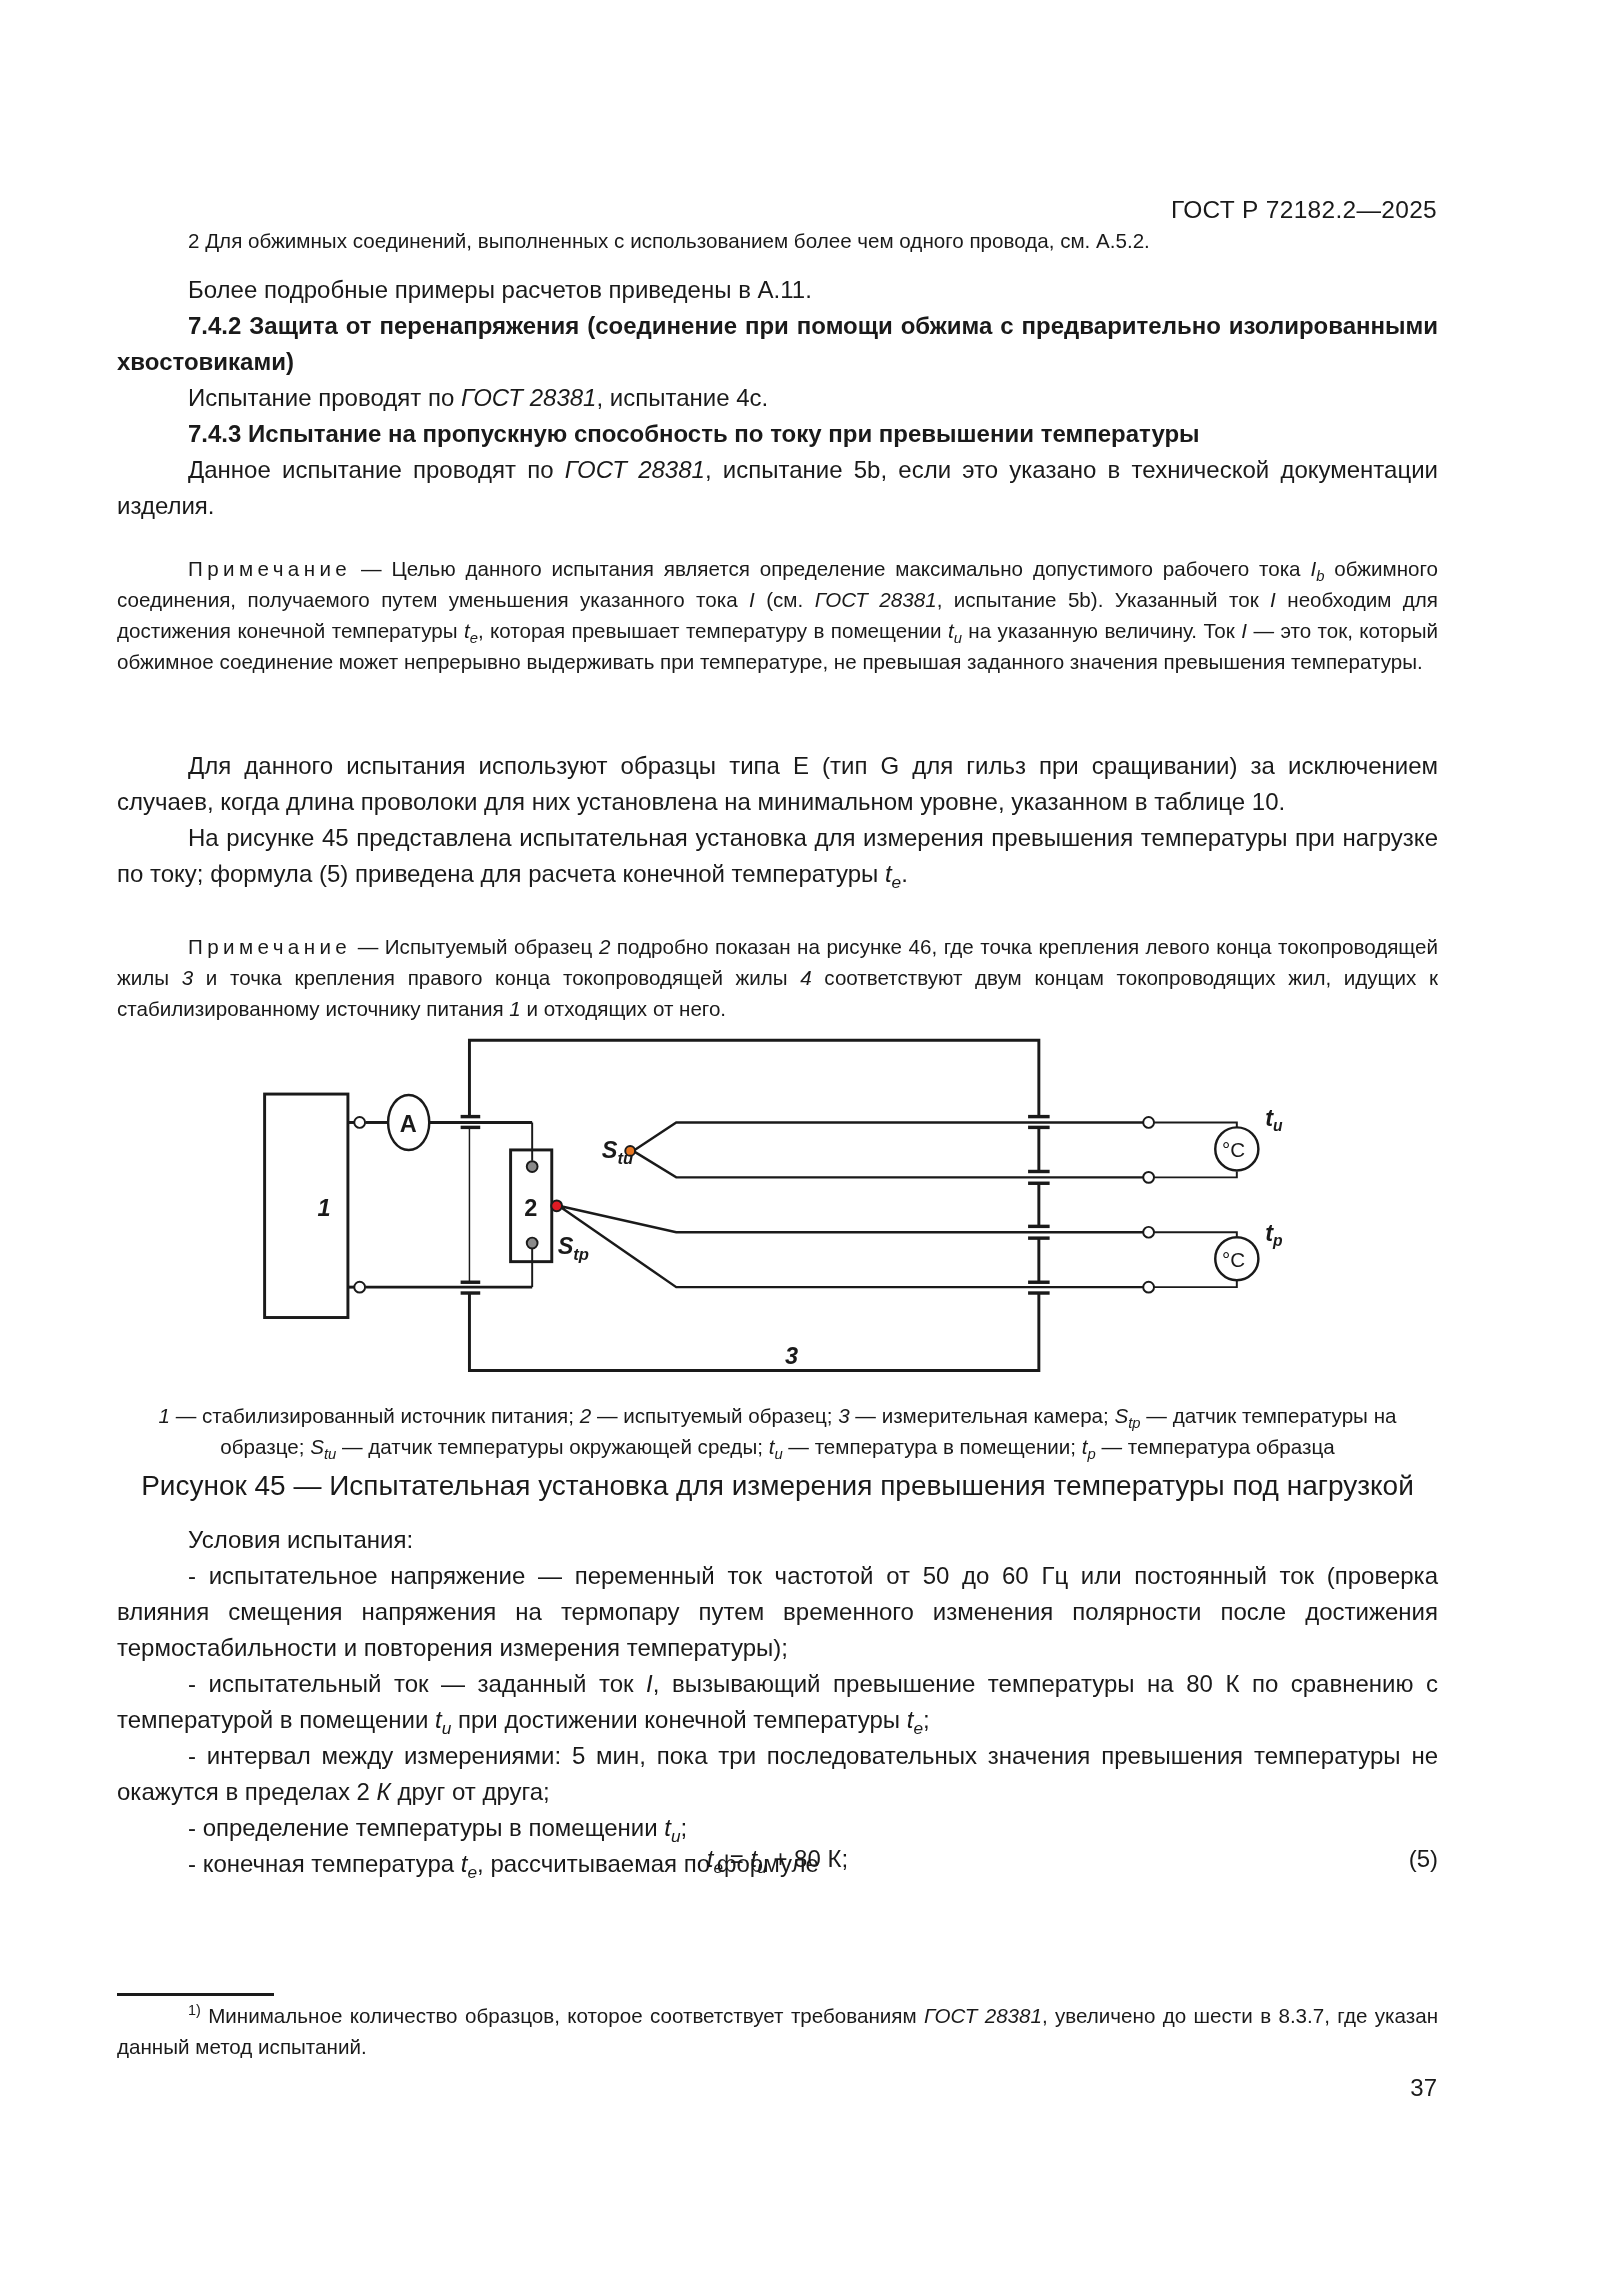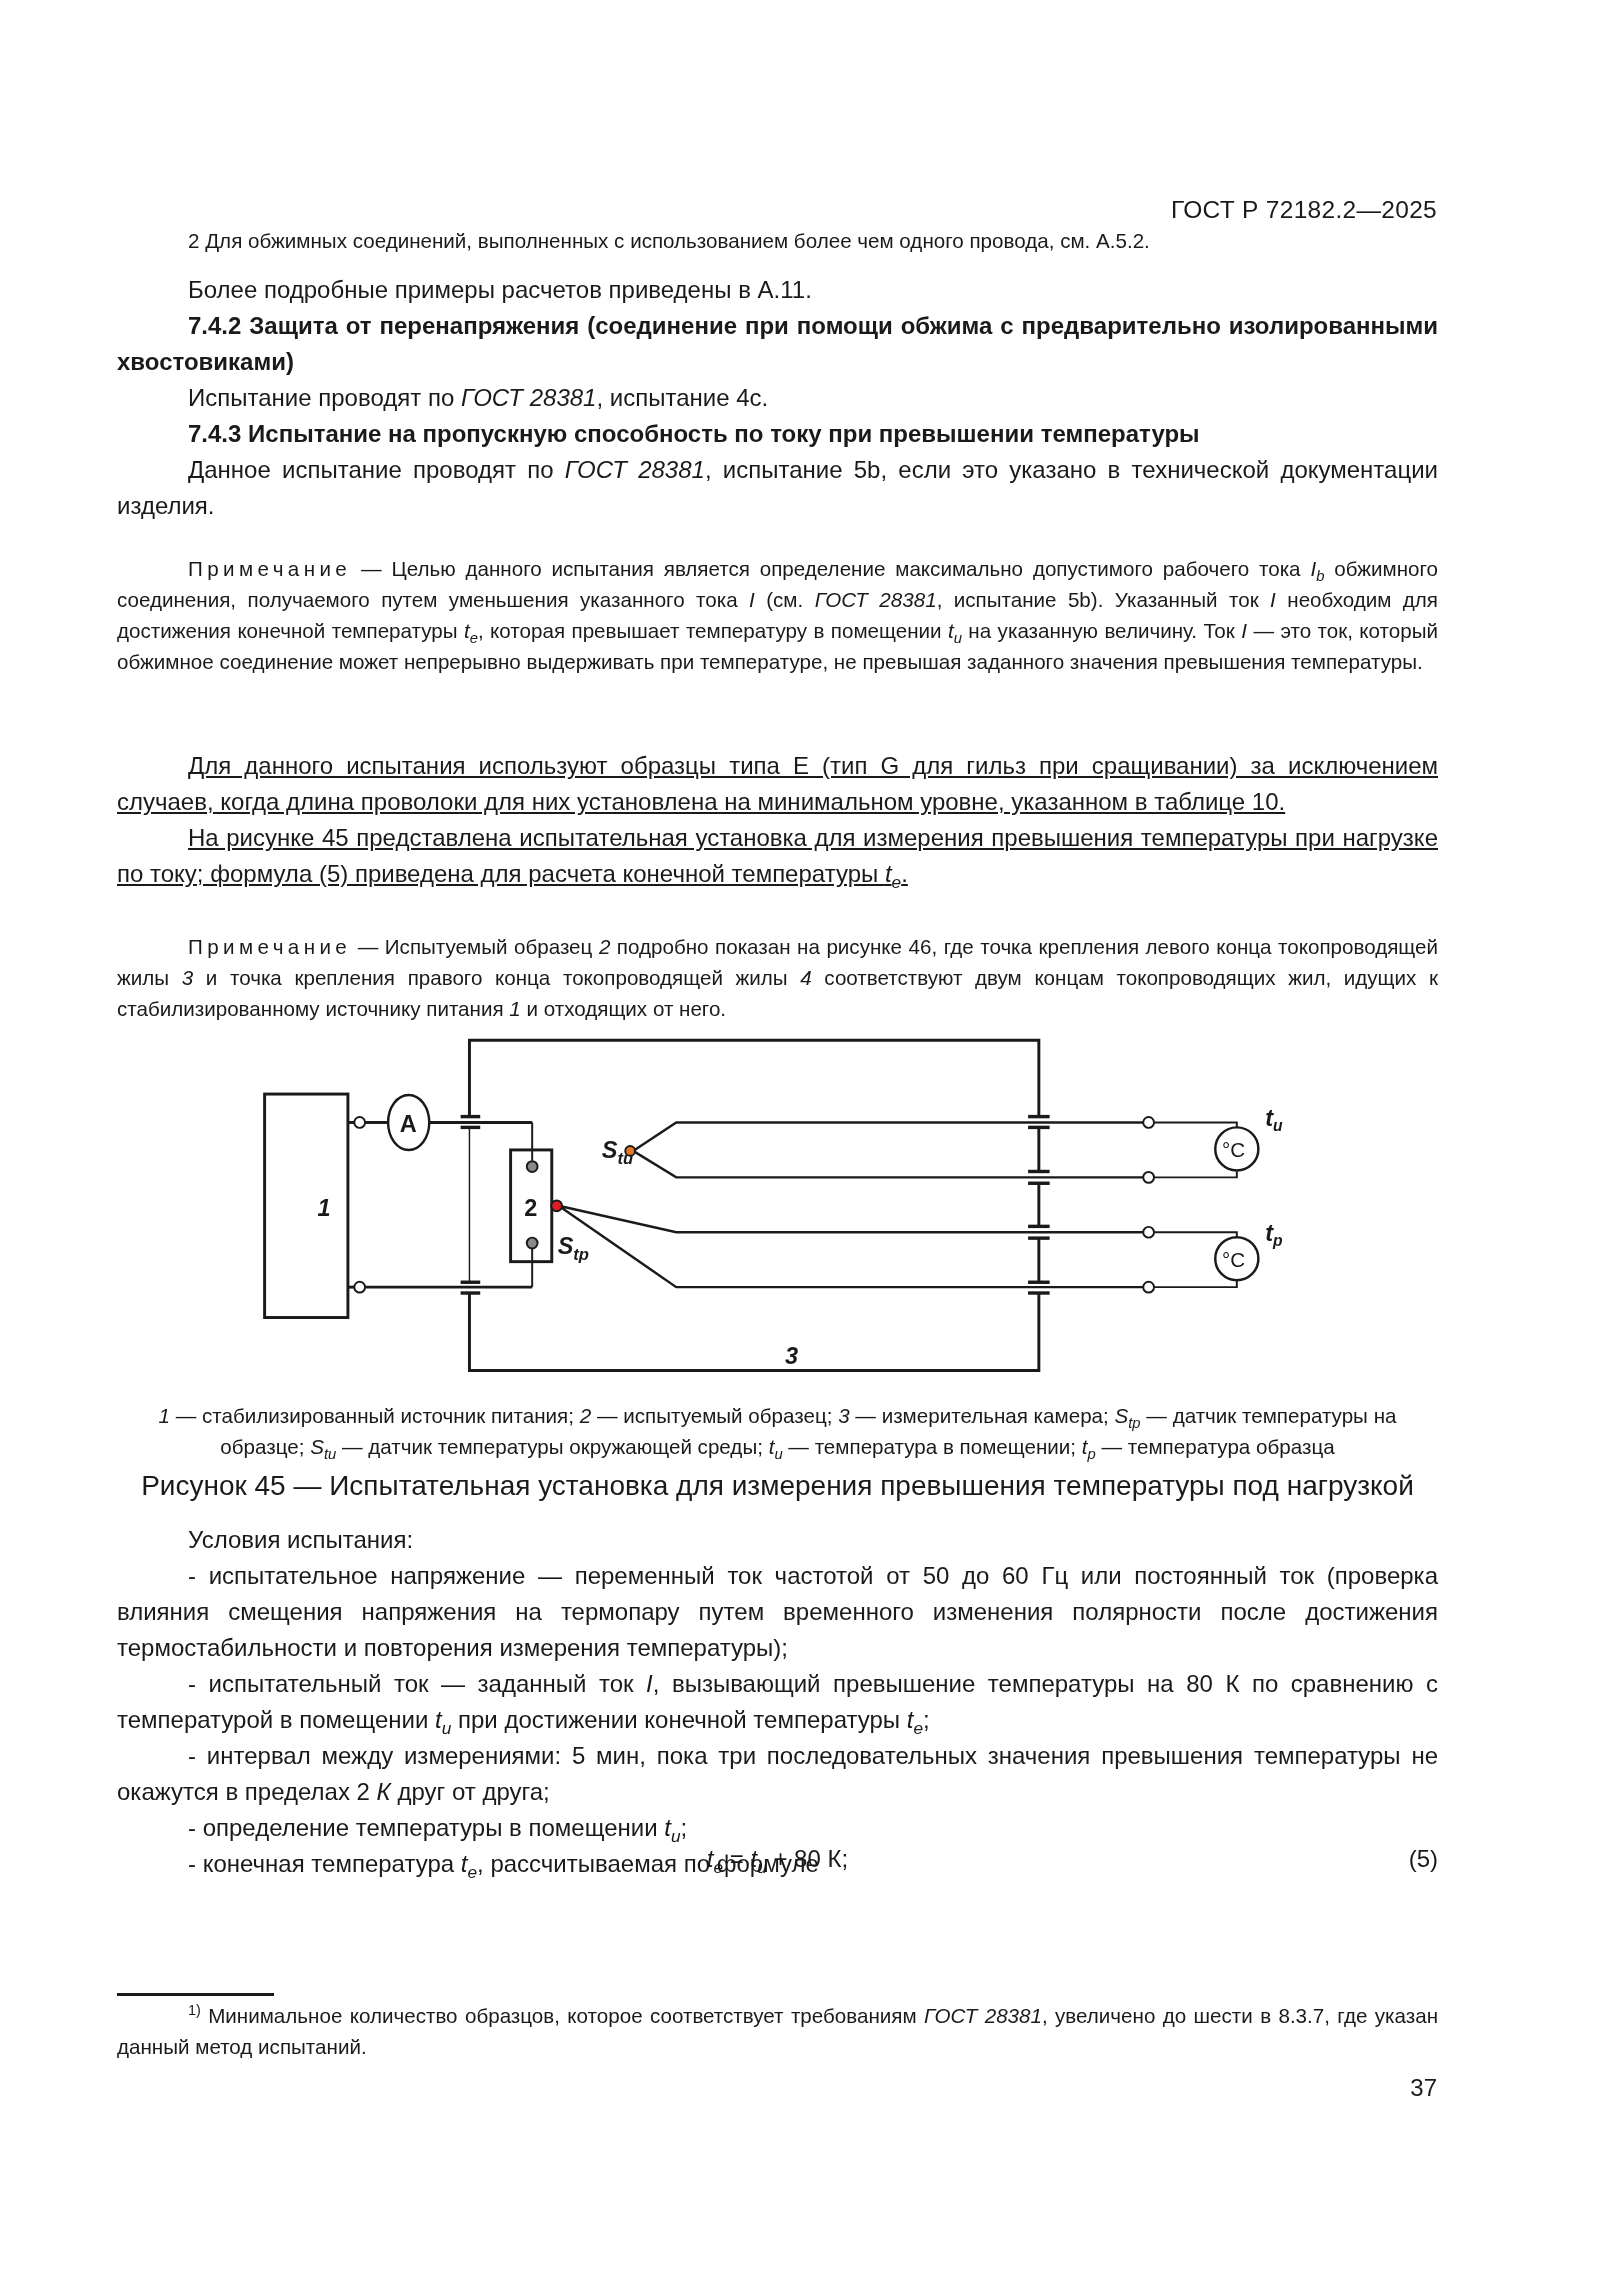--- a/index.html
+++ b/index.html
@@ -38,21 +38,21 @@
   <p class="indent bold">7.4.2 Защита от перенапряжения (соединение при помощи обжима с предварительно изолированными хвостовиками)</p>
   <p class="indent"><span>Испытание проводят по </span><i>ГОСТ 28381</i><span>, испытание 4c.</span></p>
   <p class="indent bold">7.4.3 Испытание на пропускную способность по току при превышении температуры</p>
   <p class="indent"><span>Данное испытание проводят по </span><i>ГОСТ 28381</i><span>, испытание 5b, если это указано в технической документации изделия.</span></p>
 </div>
 
 <div class="text-block small" style="top:553px;">
   <p class="indent"><span class="spaced">Примечание</span><span> — Целью данного испытания является определение максимально допустимого рабочего тока </span><i>I</i><sub>b</sub><span> обжимного соединения, получаемого путем уменьшения указанного тока </span><i>I</i><span> (см. </span><i>ГОСТ 28381</i><span>, испытание 5b). Указанный ток </span><i>I</i><span> необходим для достижения конечной температуры </span><i>t</i><sub>e</sub><span>, которая превышает температуру в помещении </span><i>t</i><sub>u</sub><span> на указанную величину. Ток </span><i>I</i><span> — это ток, который обжимное соединение может непрерывно выдерживать при температуре, не превышая заданного значения превышения температуры.</span></p>
 </div>
 
-<div class="text-block" style="top:748px;text-decoration:underline;">
+<div class="text-block" style="top:748px;">
   <p class="indent">Для данного испытания используют образцы типа E (тип G для гильз при сращивании) за исключением случаев, когда длина проволоки для них установлена на минимальном уровне, указанном в таблице 10.</p>
   <p class="indent"><span>На рисунке 45 представлена испытательная установка для измерения превышения температуры при нагрузке по току; формула (5) приведена для расчета конечной температуры </span><i>t</i><sub>e</sub><span>.</span></p>
 </div>
 
 <div class="text-block small" style="top:931px;">
   <p class="indent"><span class="spaced">Примечание</span><span> — Испытуемый образец </span><i>2</i><span> подробно показан на рисунке 46, где точка крепления левого конца токопроводящей жилы </span><i>3</i><span> и точка крепления правого конца токопроводящей жилы </span><i>4</i><span> соответствуют двум концам токопроводящих жил, идущих к стабилизированному источнику питания </span><i>1</i><span> и отходящих от него.</span></p>
 </div>
 
 <svg class="figure" viewBox="0 0 1654 2339" width="1621" height="2293" xmlns="http://www.w3.org/2000/svg">
   <g stroke="#1a1a1a" fill="none" stroke-width="3">

